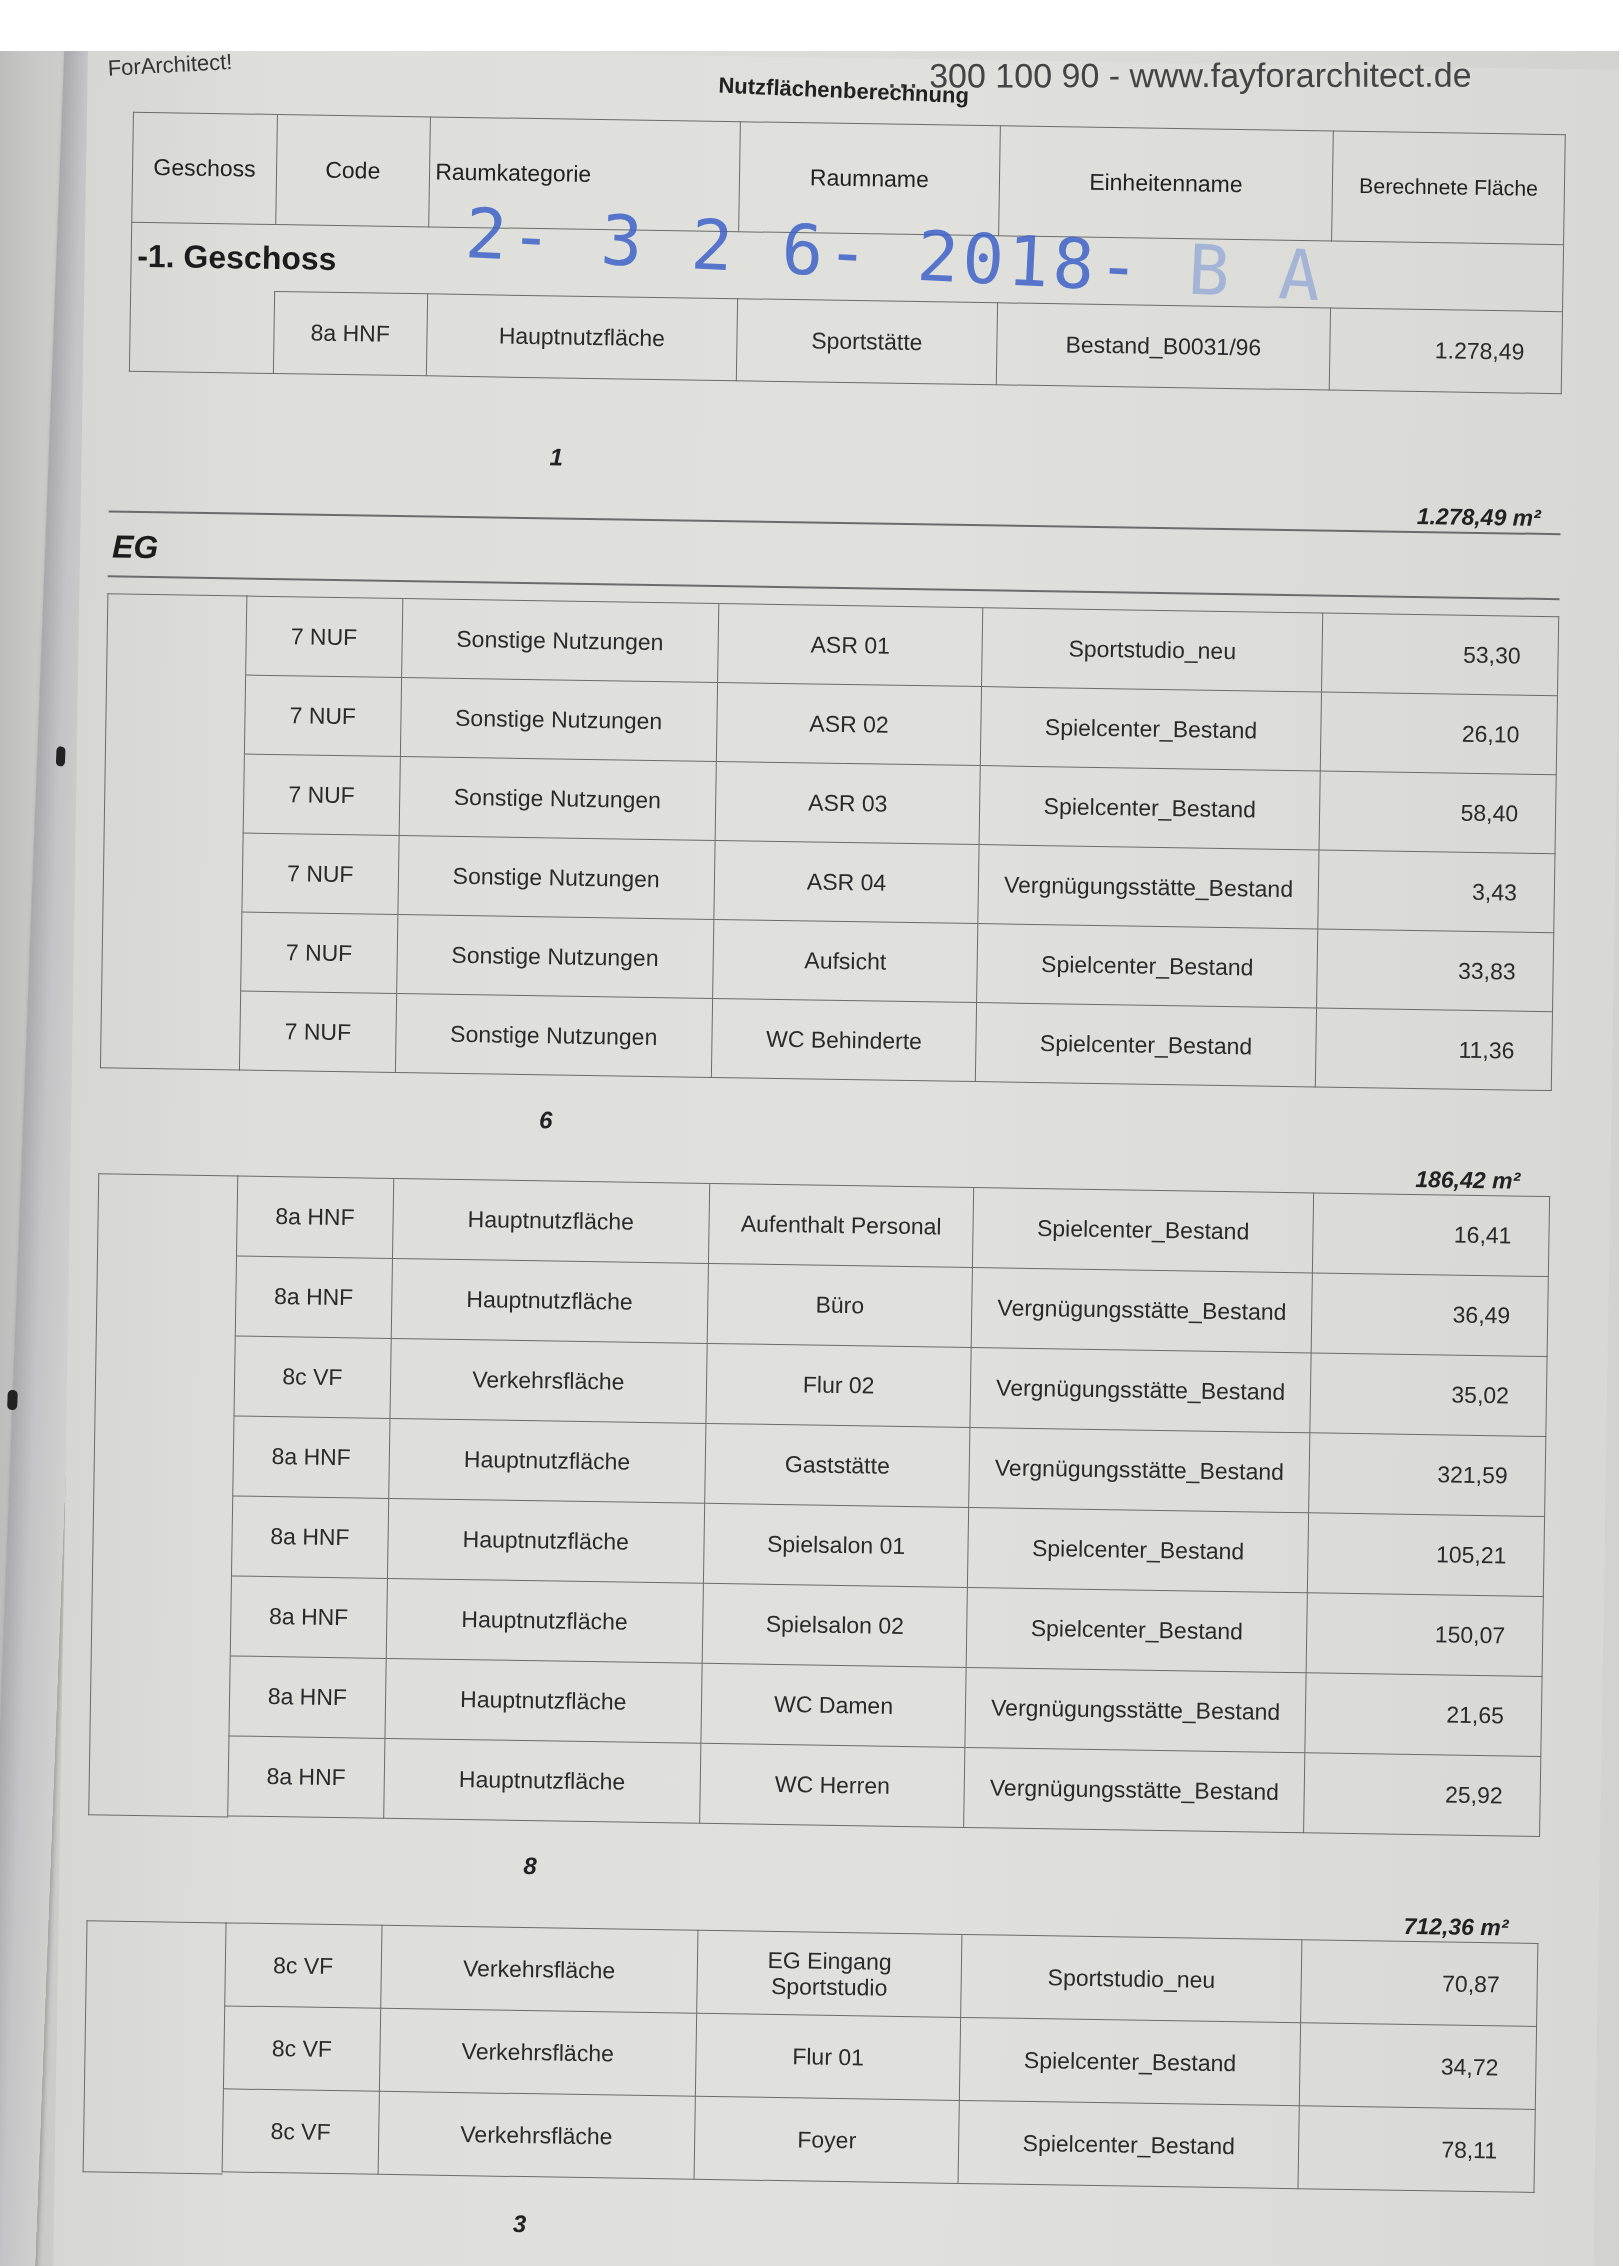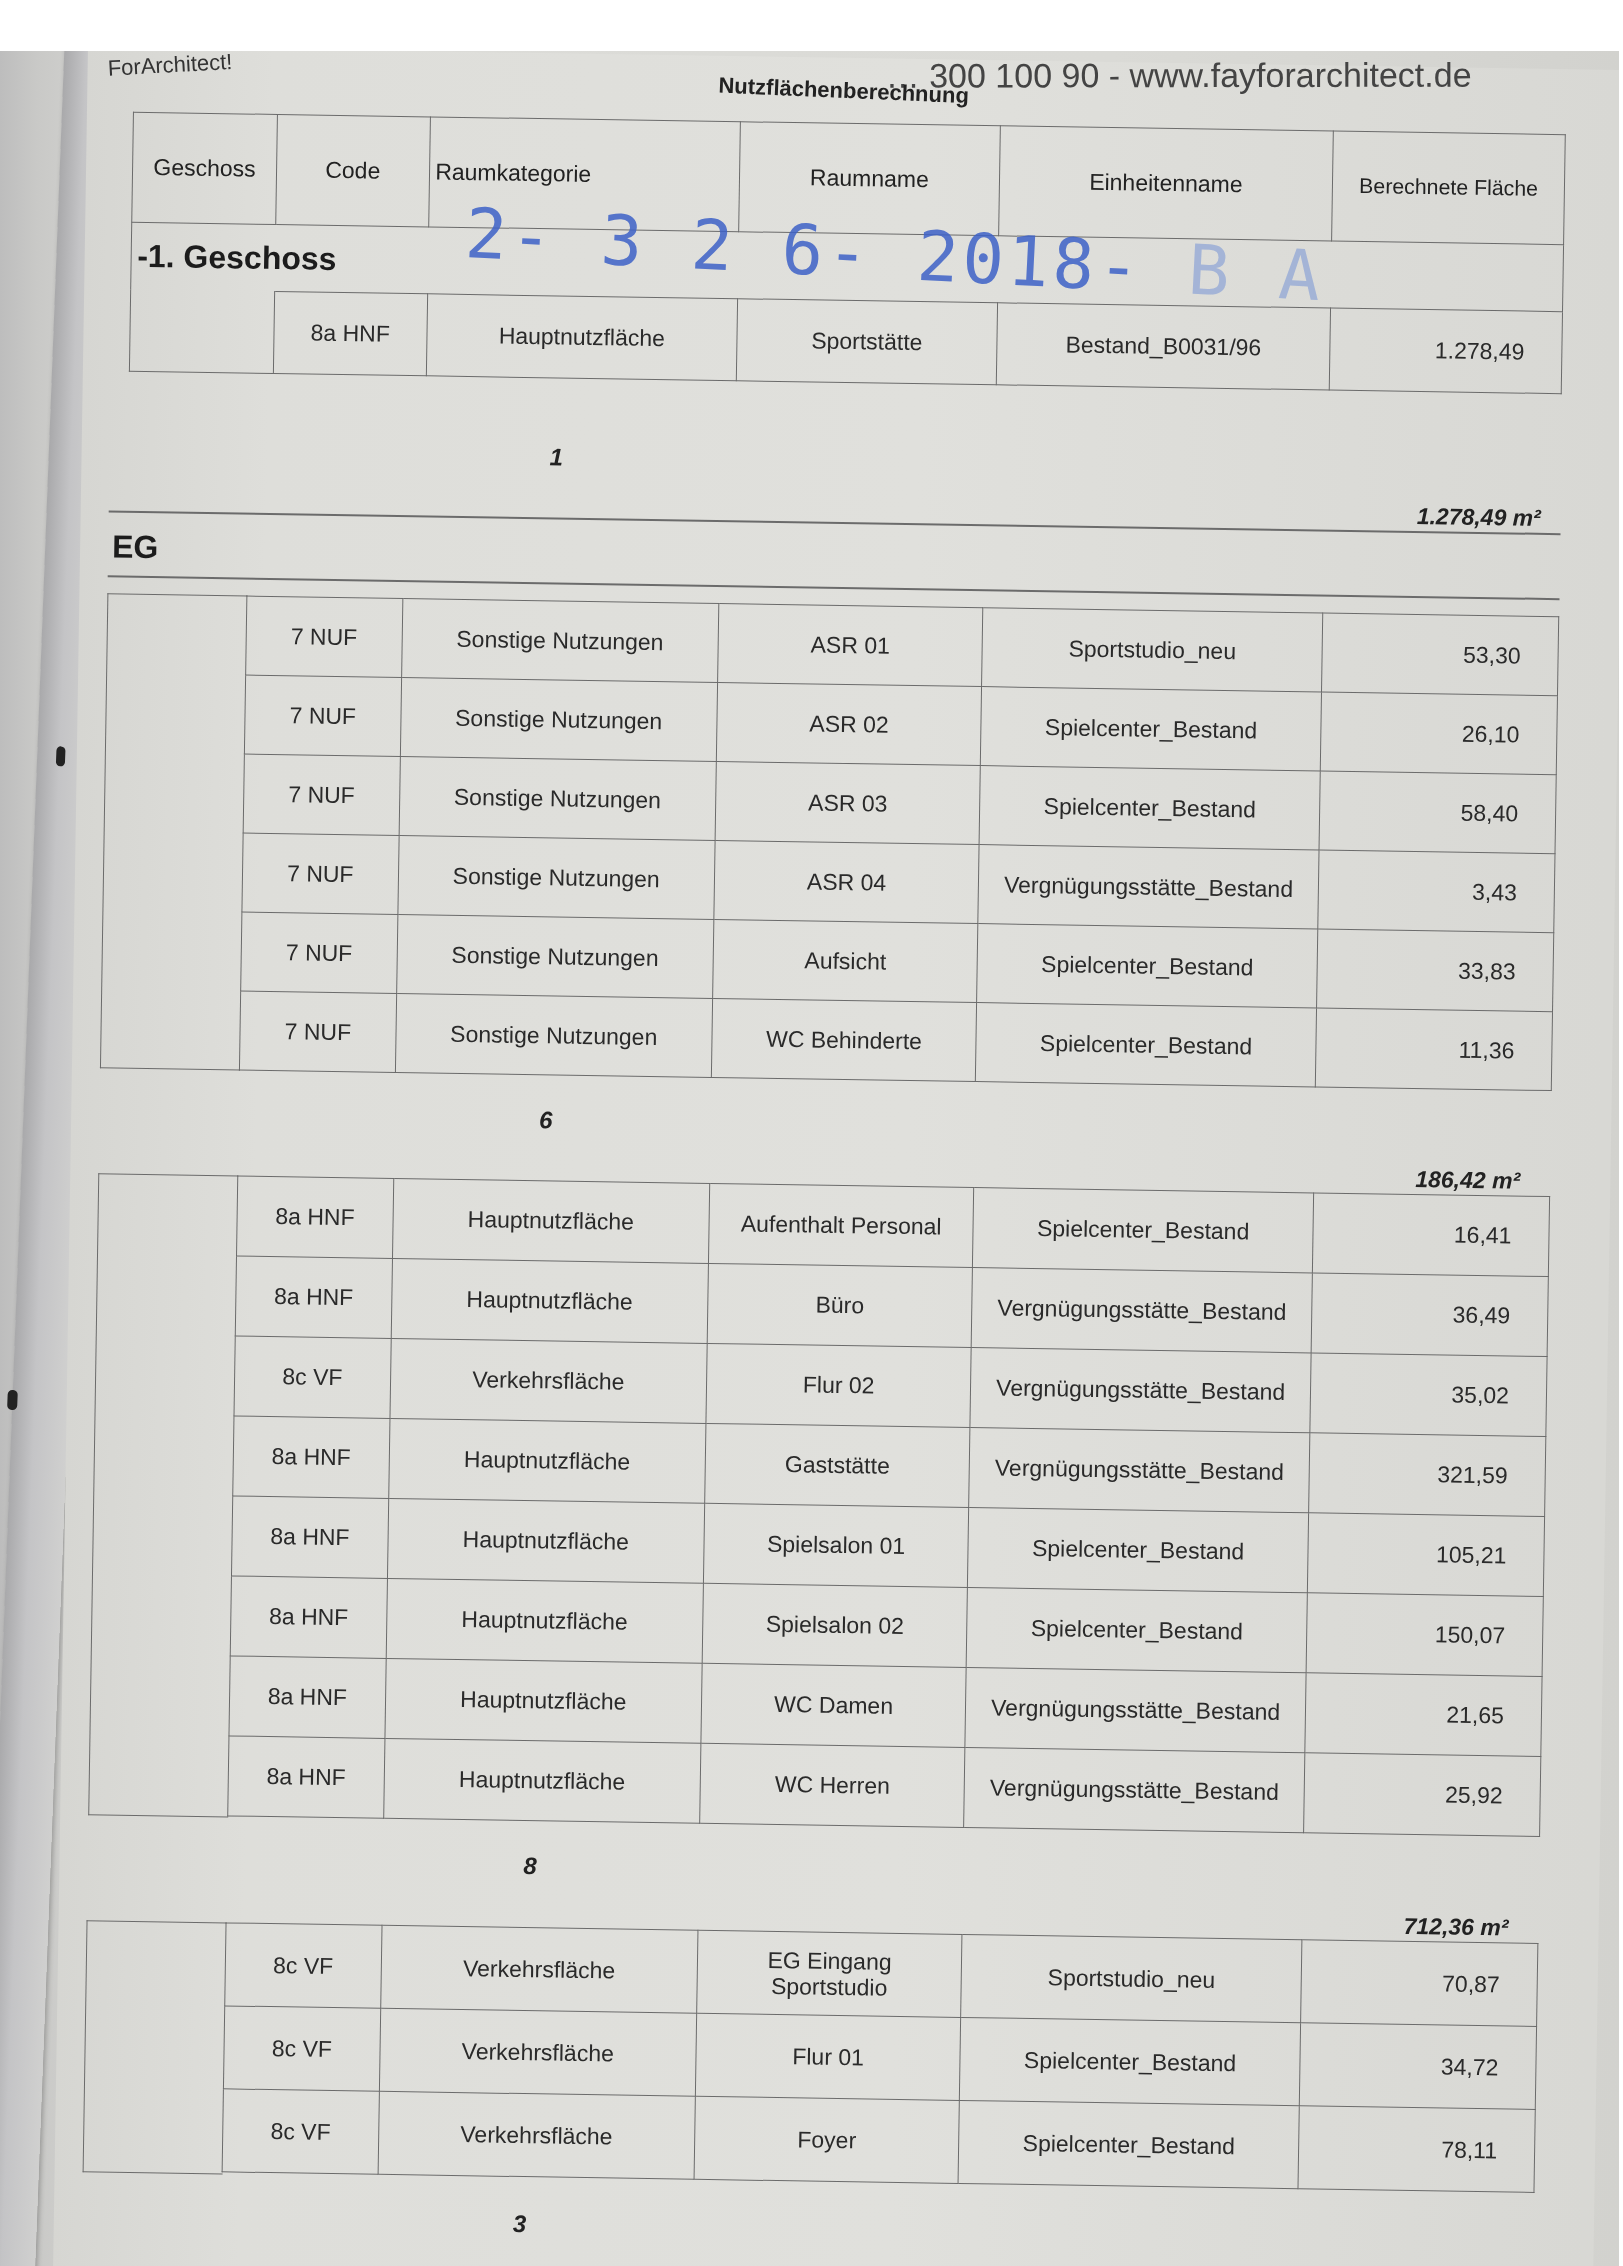--- a/index.html
+++ b/index.html
@@ -96,21 +96,21 @@
 
     <div class="stamp" style="left:380px; top:156px;">
       <span>2-  3 2 6- 2018-</span>
       <span class="faint">B A</span>
     </div>
 
     <div class="count" style="left:468px; top:390px;">1</div>
     <div class="sum" style="left:1336px; top:436px;">1.278,49 m²</div>
 
     <div class="sep" style="left:28px; top:464px; width:1452px;"></div>
-    <div class="floor-label" style="left:32px; top:482px;">EG</div>
+    <div class="floor-label" style="left:32px; top:482px;font-style:italic;">EG</div>
     <div class="sep" style="left:28px; top:529px; width:1452px;"></div>
 
     <div class="group-box" style="left:28px; top:547px; width:139px; height:473px;"></div>
     <table class="grid" style="left:167px; top:547px; width:1313px;">
       <colgroup>
         <col style="width:153px">
           <col style="width:311px">
           <col style="width:260px">
           <col style="width:334px">
           <col style="width:232px">

